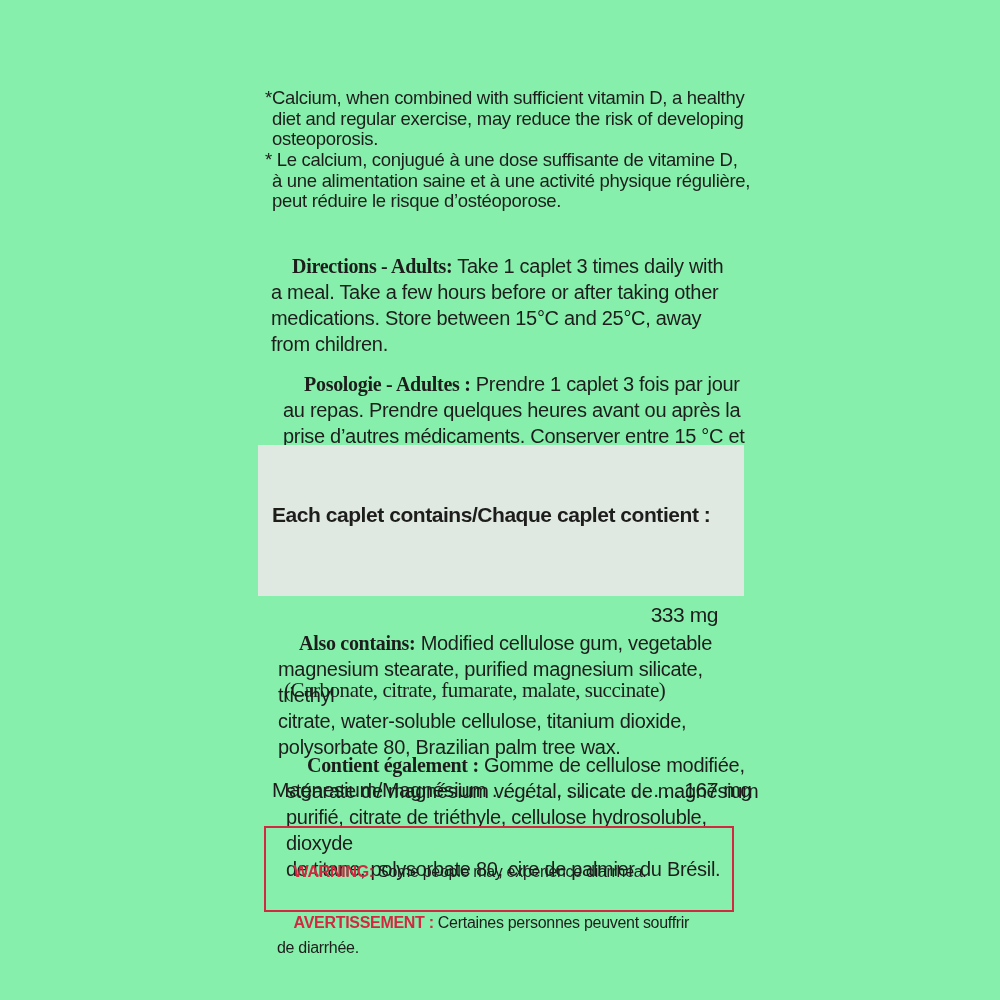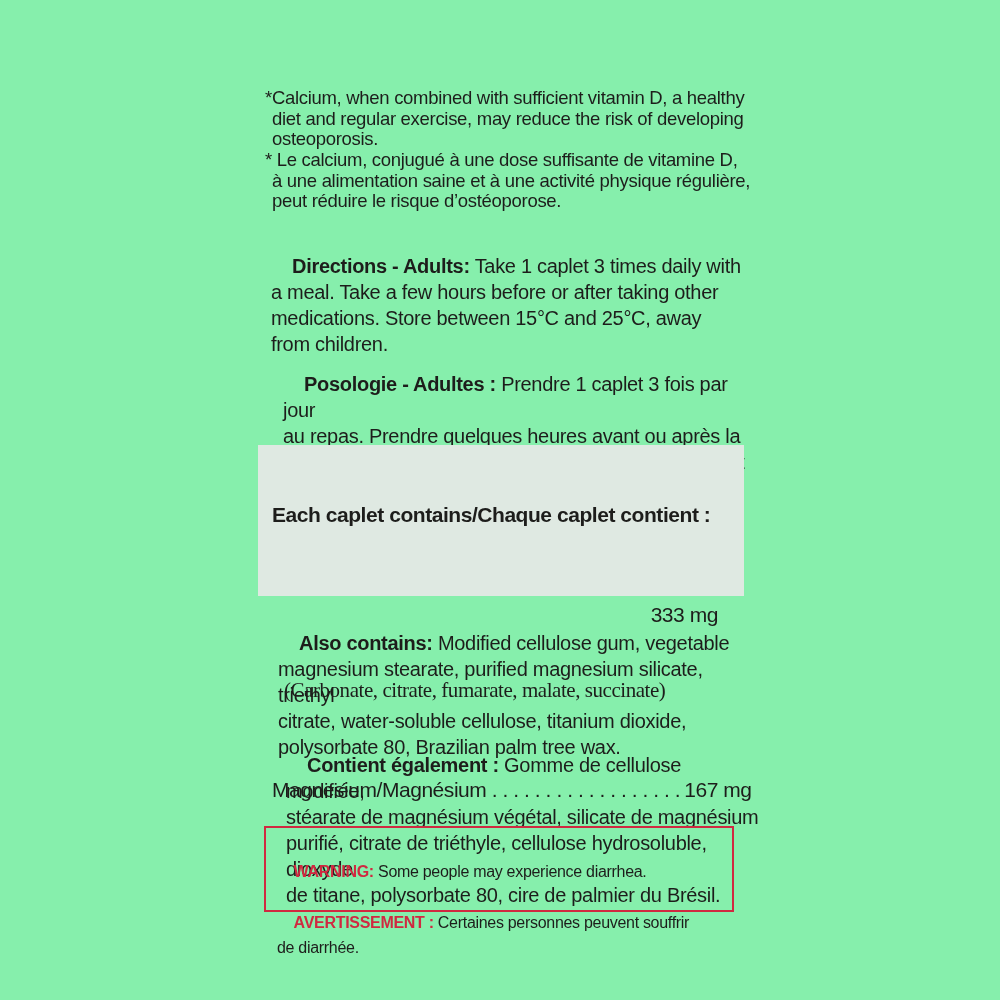--- a/index.html
+++ b/index.html
@@ -13,21 +13,21 @@
     font-family:"Liberation Sans", "DejaVu Sans", sans-serif;
     color:var(--text);
   }
   .canvas{position:relative;width:1000px;height:1000px;background:#86efac;overflow:hidden;}
   .block{position:absolute;white-space:pre-wrap;letter-spacing:-0.3px;}
   .footnote{
     font-size:18.5px;line-height:20.5px;width:480px;
     text-indent:-7px;padding-left:7px;
   }
   .para{font-size:20px;line-height:26px;width:475px;}
-  .lead{font-weight:bold;}
+  .lead{font-weight:bold;font-family:Liberation Serif, serif;}
   .factbox{
     position:absolute;left:258px;top:445px;width:486px;height:151px;
     box-sizing:border-box;background:var(--facts-bg);
     padding:8px 26px 0 14px;font-size:21px;letter-spacing:-0.45px;
     white-space:pre-wrap;
   }
   .fact-header{font-weight:bold;line-height:28px;}
   .fact-row{display:flex;line-height:27.5px;}
   .fact-name{white-space:pre;}
   .fact-value{margin-left:auto;padding-left:4px;white-space:pre;}

